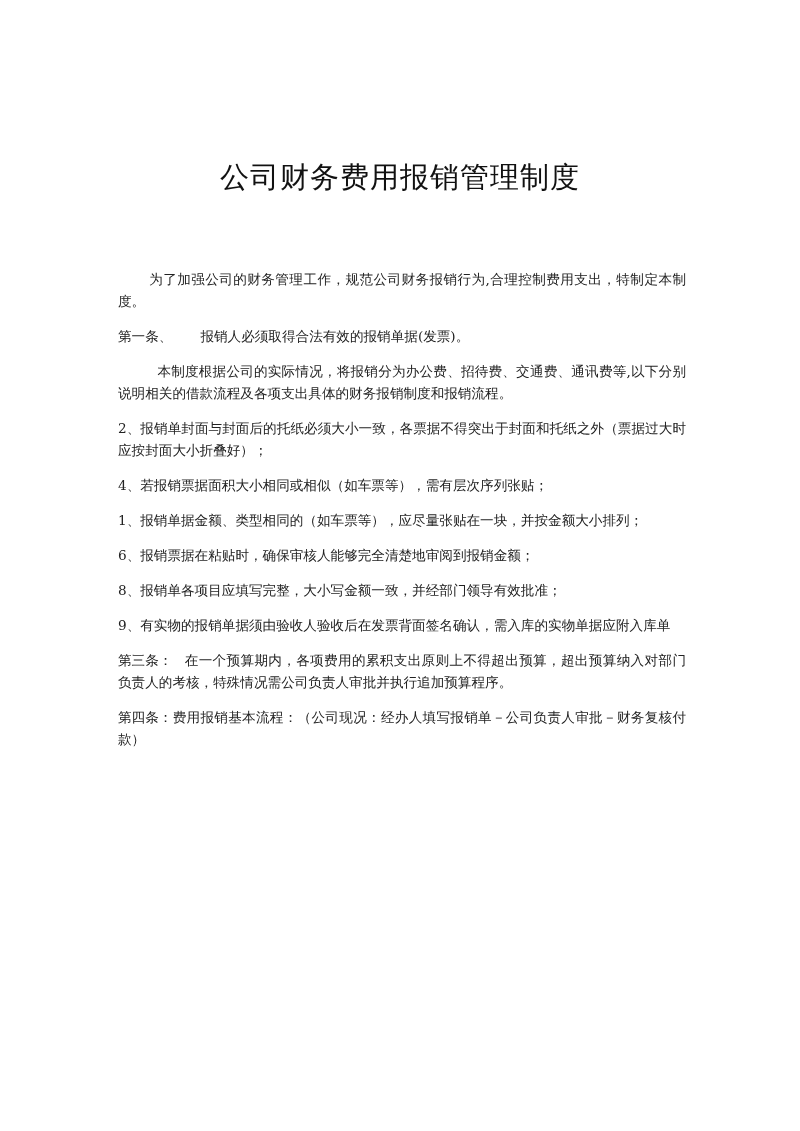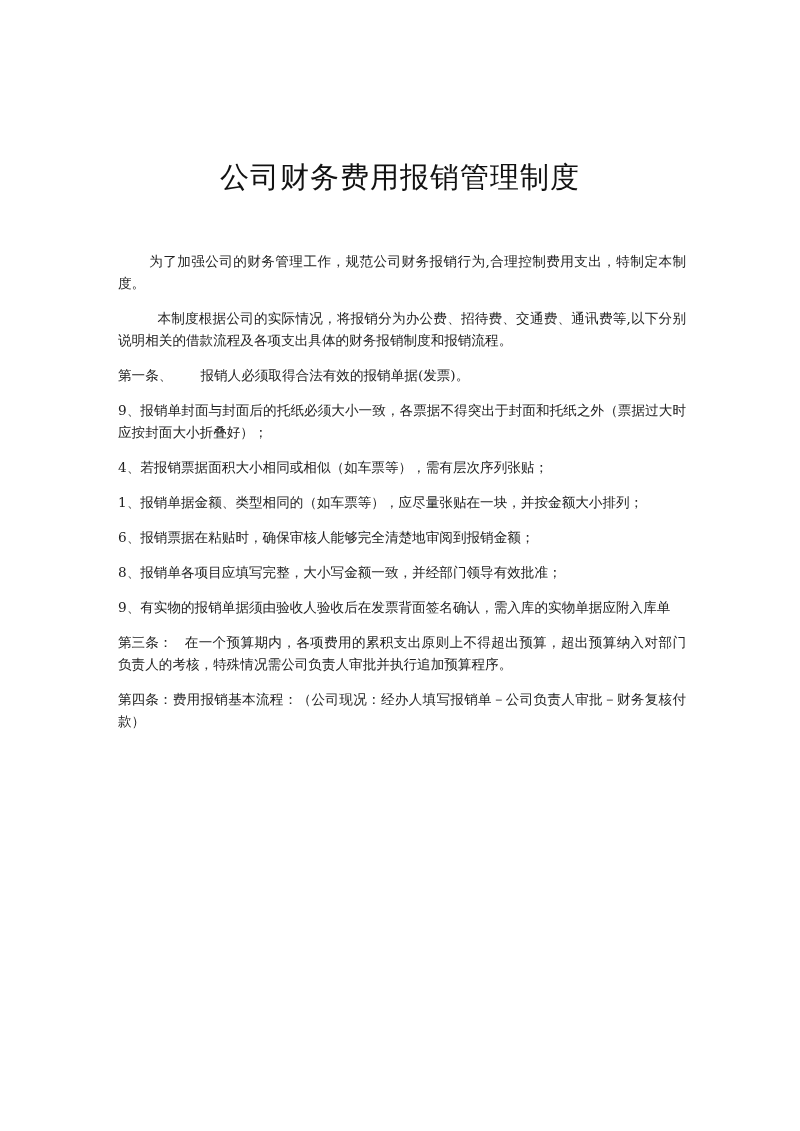--- a/index.html
+++ b/index.html
@@ -31,21 +31,21 @@
       font-family: Liberation Mono, monospace;
       font-size: 29px;
       letter-spacing: 1px;
       color: #111111;
       margin: 0;
       font-weight: normal;
     }
     .body {
       position: absolute;
       left: 118px;
-      top: 250px;
+      top: 268px;
       width: 568px;
     }
     .p {
       font-size: 13.6px;
       line-height: 22px;
       margin: 0 0 13px 0;
       color: #222222;
       text-align: justify;
       word-break: break-all;
     }
@@ -68,28 +68,28 @@
     }
   </style>
 </head>
 <body>
 
 <div class="page">
   <h1 class="title">公司财务费用报销管理制度</h1>
 
   <div class="body">
     <p class="p indent">为了加强公司的财务管理工作，规范公司财务报销行为,合理控制费用支出，特制定本制度。</p>
-    <p class="p indent2">本制度根据公司的实际情况，将报销分为办公费、招待费、交通费、通讯费等,以下分别说明相关的借款流程及各项支出具体的财务报销制度和报销流程。</p>
-
     <p class="p">
       <span class="article-label">第一条、</span><span class="gap"></span><span>报销人必须取得合法有效的报销单据(发票)。</span>
     </p>
 
+    <p class="p indent2">本制度根据公司的实际情况，将报销分为办公费、招待费、交通费、通讯费等,以下分别说明相关的借款流程及各项支出具体的财务报销制度和报销流程。</p>
 
-    <p class="p">9、报销单封面与封面后的托纸必须大小一致，各票据不得突出于封面和托纸之外（票据过大时应按封面大小折叠好）；</p>
+
+    <p class="p">2、报销单封面与封面后的托纸必须大小一致，各票据不得突出于封面和托纸之外（票据过大时应按封面大小折叠好）；</p>
     <p class="p">4、若报销票据面积大小相同或相似（如车票等），需有层次序列张贴；</p>
     <p class="p">1、报销单据金额、类型相同的（如车票等），应尽量张贴在一块，并按金额大小排列；</p>
     <p class="p">6、报销票据在粘贴时，确保审核人能够完全清楚地审阅到报销金额；</p>
     <p class="p">8、报销单各项目应填写完整，大小写金额一致，并经部门领导有效批准；</p>
     <p class="p">9、有实物的报销单据须由验收人验收后在发票背面签名确认，需入库的实物单据应附入库单</p>
 
     <p class="p">
       <span class="article-label">第三条：</span><span class="gap-small"></span><span>在一个预算期内，各项费用的累积支出原则上不得超出预算，超出预算纳入对部门负责人的考核，特殊情况需公司负责人审批并执行追加预算程序。</span>
     </p>
 

